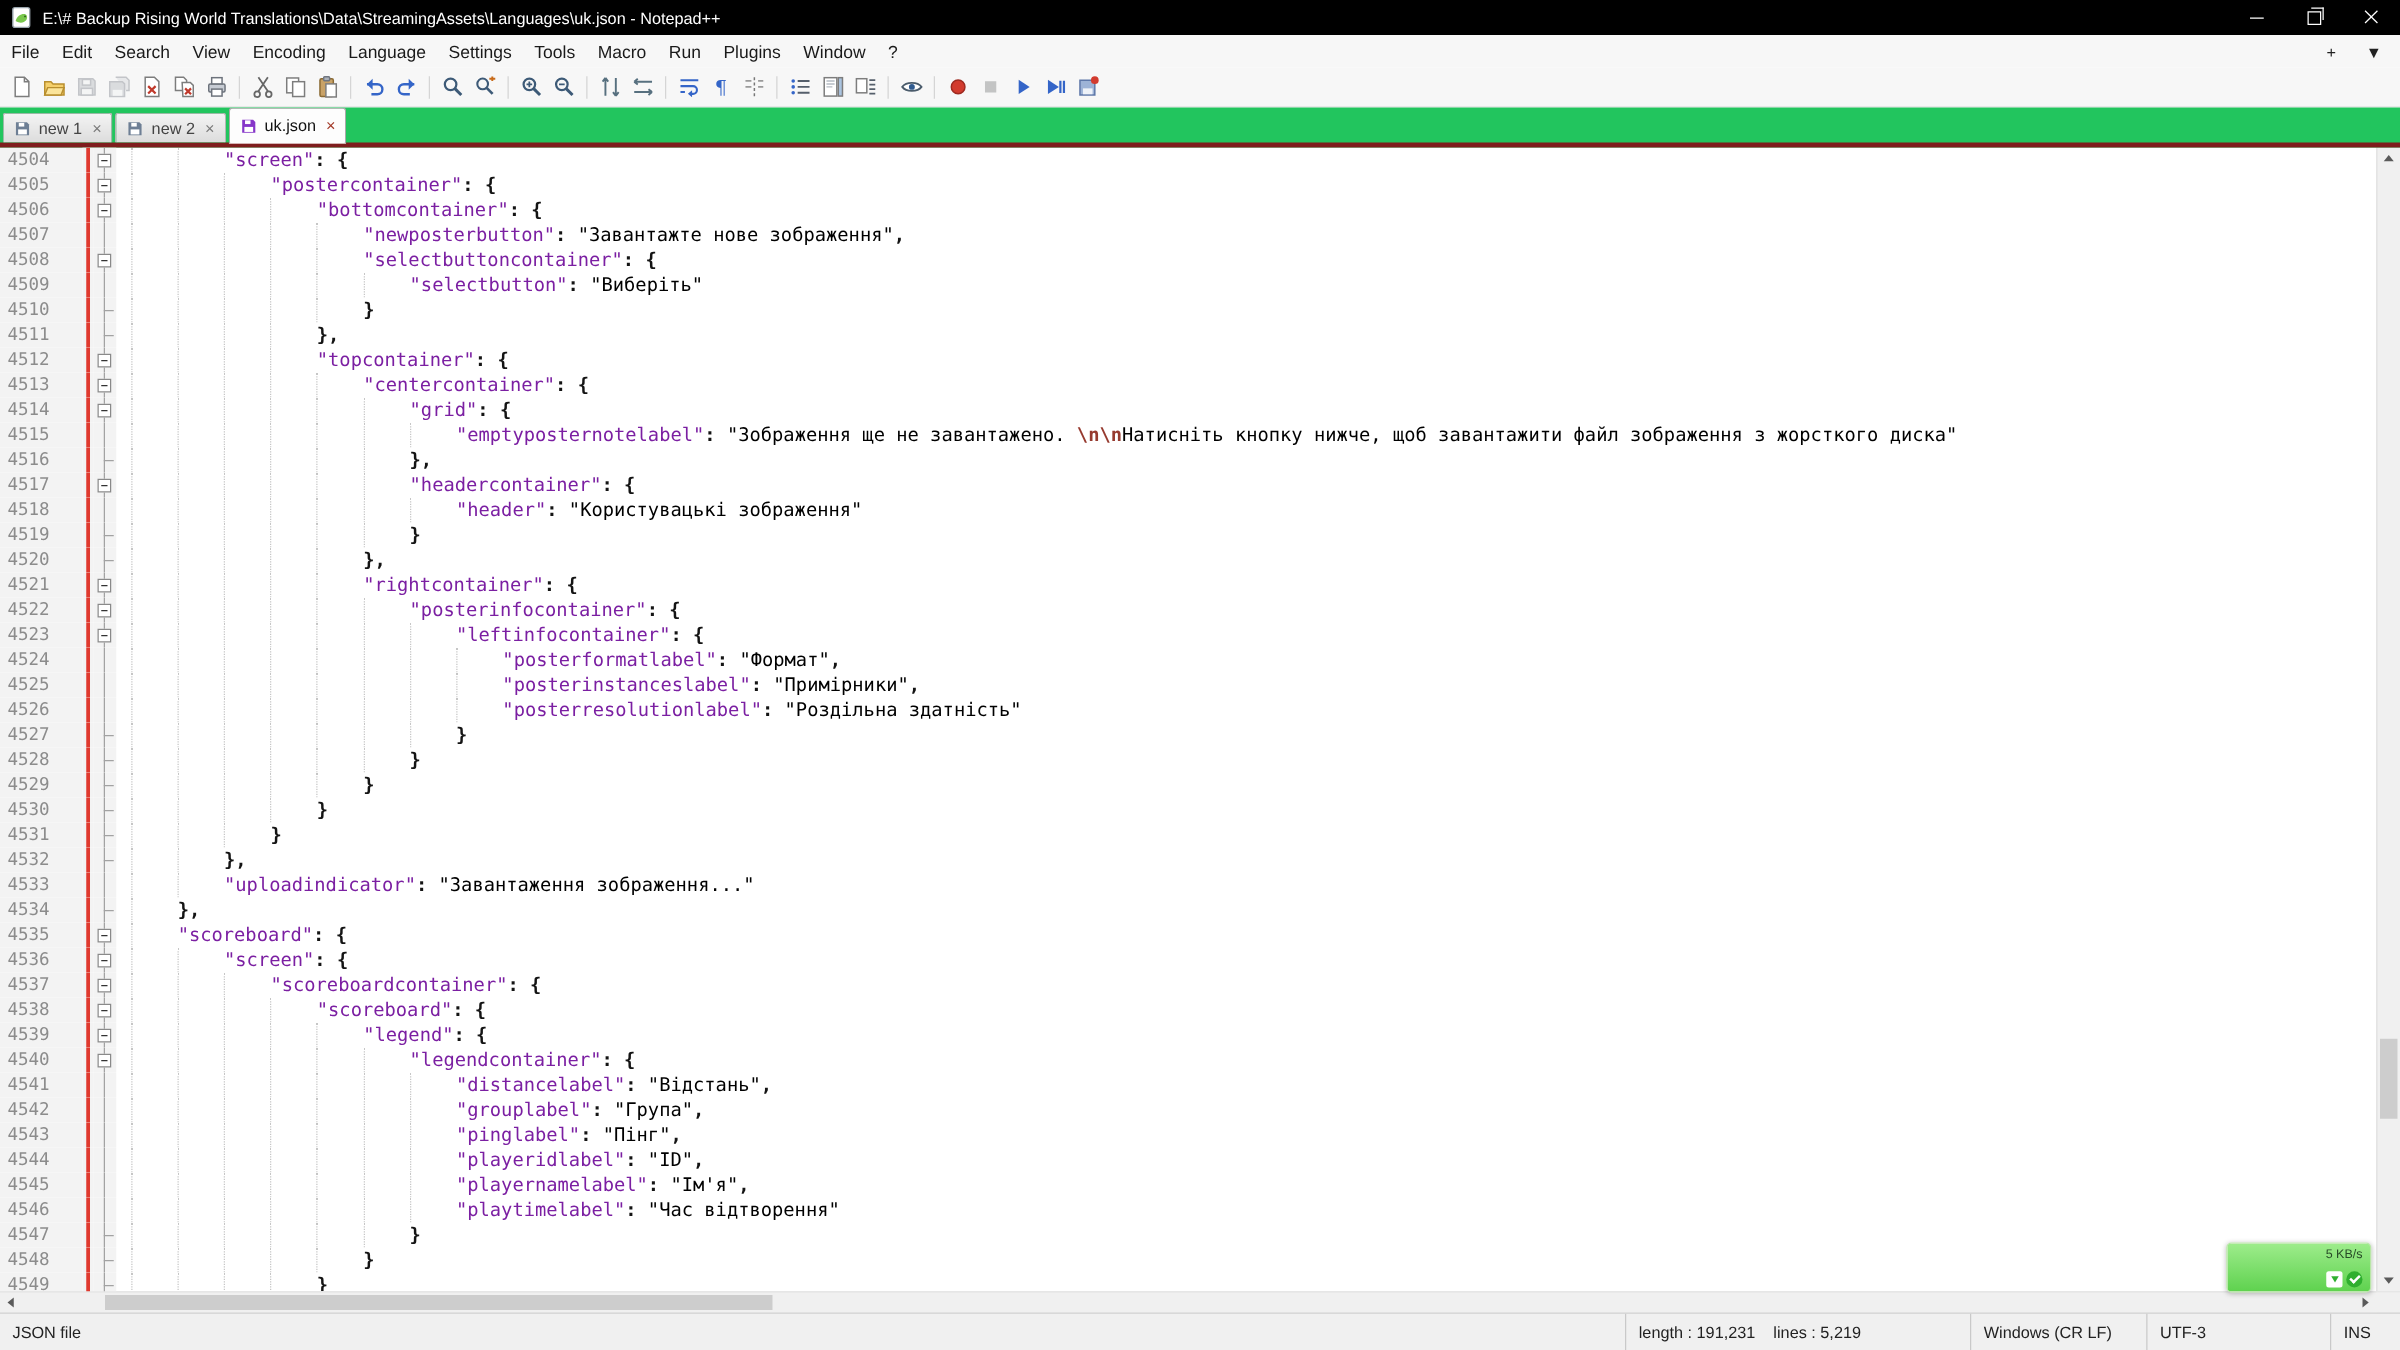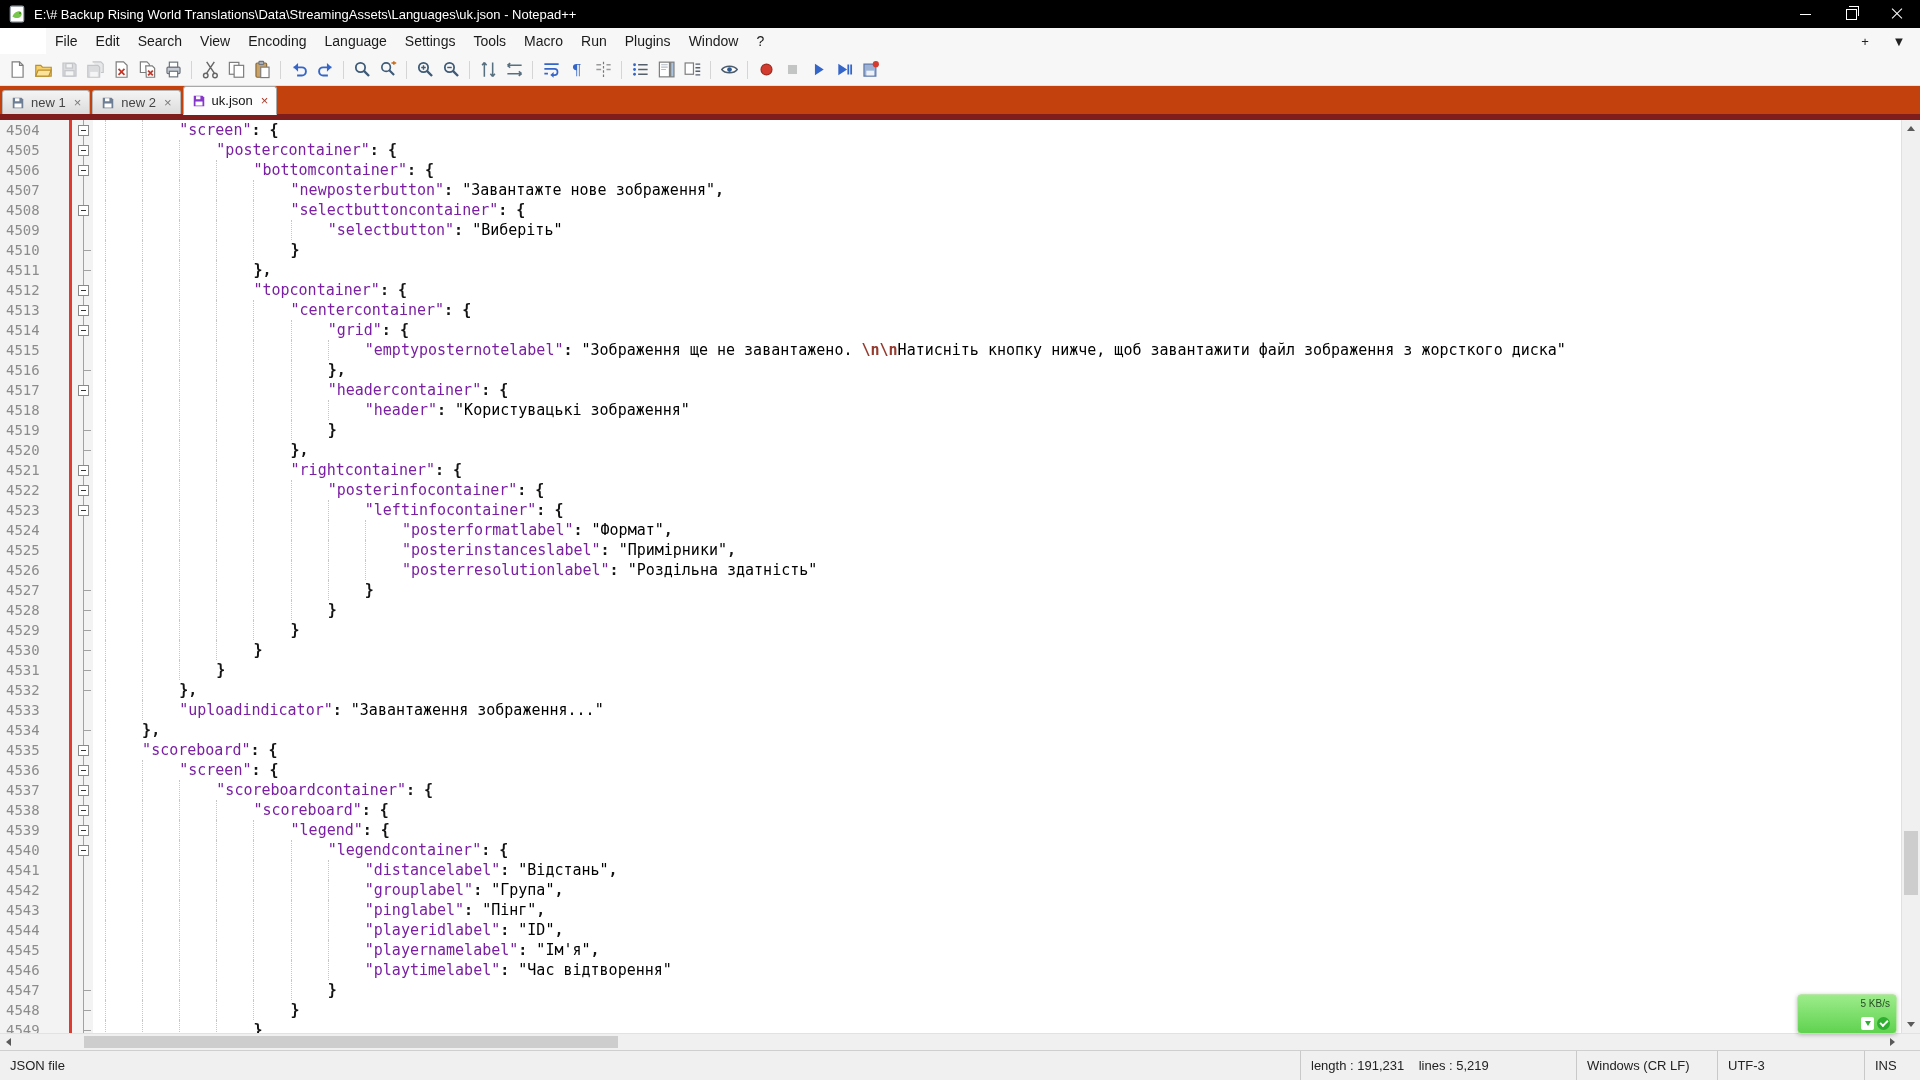--- a/index.html
+++ b/index.html
@@ -15,35 +15,35 @@
   .wc-min i{display:block;width:11px;height:1px;background:#fff;}
   .wc-restore i{display:block;width:9px;height:9px;border:1px solid #fff;position:relative;}
   .wc-restore i::before{content:"";position:absolute;left:2px;top:-4px;width:9px;height:9px;
     border-top:1px solid #fff;border-right:1px solid #fff;}
   .wc-close i{position:relative;display:block;width:12px;height:12px;}
   .wc-close i::before,.wc-close i::after{content:"";position:absolute;left:-1px;top:5px;width:14px;height:1px;background:#fff;}
   .wc-close i::before{transform:rotate(45deg);}
   .wc-close i::after{transform:rotate(-45deg);}
 
   
-  .menubar{flex:0 0 26px;background:#f7f7f7;display:flex;align-items:stretch;font-size:14px;color:#1a1a1a;margin-left:46px;}
+  .menubar{flex:0 0 26px;background:#f7f7f7;display:flex;align-items:stretch;font-size:14px;color:#1a1a1a;}
   #menu-items{display:flex;align-items:stretch;}
   .menu-item{padding:0 9px;display:flex;align-items:center;cursor:default;}
   .menu-right{margin-left:auto;display:flex;align-items:center;gap:16px;padding-right:12px;}
   .mb-btn{font-size:13px;color:#222;display:flex;align-items:center;justify-content:center;width:18px;height:18px;}
 
   
   .toolbar{flex:0 0 32px;background:#f7f7f7;border-bottom:1px solid #e2e2e2;box-sizing:border-box;
     display:flex;align-items:center;padding-left:4px;}
   .tb-btn{width:24px;height:24px;margin:0 1px;display:flex;align-items:center;justify-content:center;border-radius:3px;}
   .tb-btn.disabled{opacity:.38;filter:grayscale(80%);}
   .tb-sep{width:1px;height:18px;background:#d5d5d5;margin:0 5px;}
 
   
-  .tabbar{flex:0 0 30px;background:#c2410c;border-bottom:6px solid #7f1d1d;box-sizing:border-box;
+  .tabbar{flex:0 0 30px;background:#22c55e;border-bottom:4px solid #7f1d1d;box-sizing:border-box;
     display:flex;align-items:flex-end;padding-left:2px;position:relative;}
   .tab{display:flex;align-items:center;gap:6px;padding:0 8px;font-size:13px;color:#444;
     border:1px solid #b5b5b5;border-bottom:none;border-top-left-radius:3px;border-top-right-radius:3px;
     height:24px;background:linear-gradient(#f4f4f4,#dcdcdc);margin-right:2px;box-sizing:border-box;}
   .tab.active{height:29px;background:#fdfdfd;color:#111;margin-bottom:-1px;z-index:2;
     border-color:#a9a9a9;border-bottom:1px solid #fdfdfd;}
   .tab-icon{display:flex;align-items:center;color:#6e7f95;}
   .tab.active .tab-icon{color:#8636c9;}
   .tab-close{font-size:13px;line-height:1;color:#7a7a7a;margin-left:2px;}
   .tab.active .tab-close{color:#a33b2a;}
@@ -94,21 +94,21 @@
   .sb-cell{display:flex;align-items:center;padding-left:10px;white-space:pre;box-sizing:border-box;}
   .sb-cell + .sb-cell{border-left:1px solid #c9c9c9;}
   .sb-doctype{flex:1;}
   .sb-len{width:276px;margin-left:32px;}
   .sb-cursor{width:322px;}
   .sb-eol{width:141px;}
   .sb-enc{width:147px;}
   .sb-ins{width:56px;}
 
   
-  .download-widget{position:absolute;right:23px;bottom:46px;width:100px;height:40px;
+  .download-widget{position:absolute;right:23px;bottom:46px;width:116px;height:40px;
     background:linear-gradient(#9dec8b,#5fd24f);border:1px solid #b9e6a8;border-radius:4px;
     box-shadow:0 1px 4px rgba(0,0,0,.25);box-sizing:border-box;
     display:flex;flex-direction:column;align-items:flex-end;justify-content:space-between;
     padding:3px 6px;z-index:10;}
   .dw-speed{font-size:10px;color:#274b27;}
   .dw-icons{display:flex;gap:3px;align-items:center;}
   .dw-ic1{width:13px;height:13px;background:#fff;border-radius:2px;display:flex;align-items:center;justify-content:center;}
   .dw-ic1 i{width:0;height:0;border-left:3px solid transparent;border-right:3px solid transparent;border-top:5px solid #2faf2f;}
   .dw-ic2{width:13px;height:13px;background:#2faf2f;border-radius:50%;position:relative;}
   .dw-ic2::after{content:"";position:absolute;left:3px;top:3px;width:6px;height:3px;

